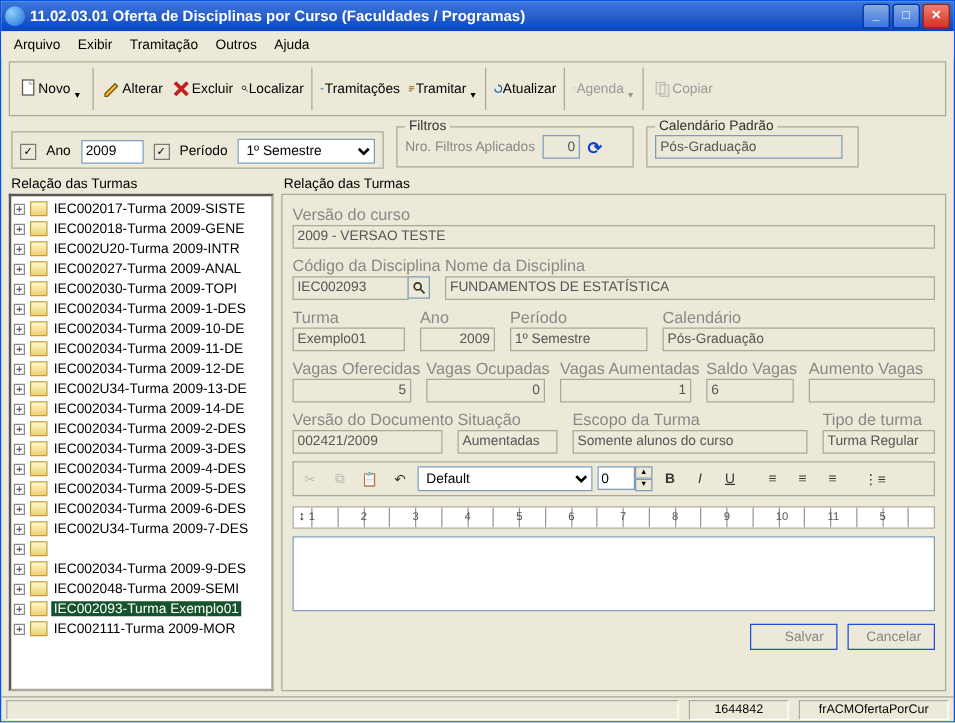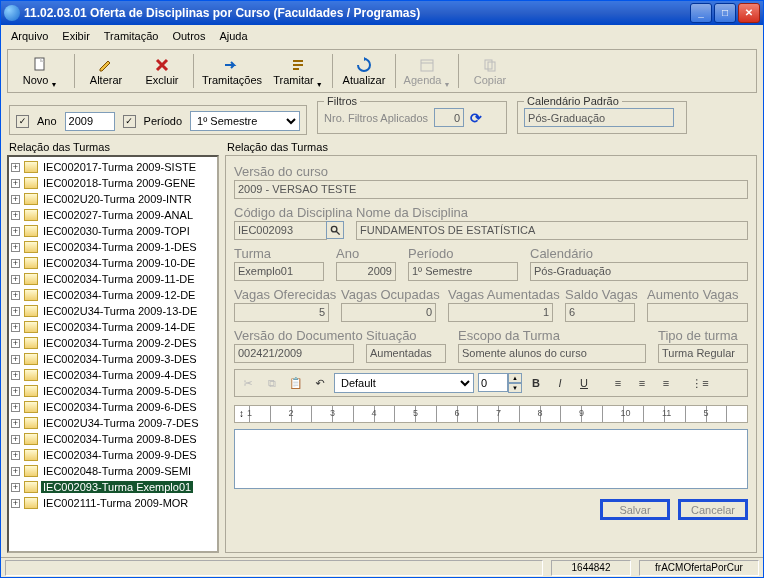--- a/index.html
+++ b/index.html
@@ -7,21 +7,21 @@
 .window { width: 764px; height: 578px; background: #ece9d8; display: flex; flex-direction: column; border: 1px solid #0055ea; }
 .titlebar { height: 24px; background: linear-gradient(#3b77e0, #2a5fc8 50%, #0045c8); color: #fff; display: flex; align-items: center; padding: 0 3px; }
 .titlebar .icon-app { width: 16px; height: 16px; background: radial-gradient(circle at 30% 30%, #8dd0ff, #1a6dd0); border-radius: 50%; margin-right: 4px; }
 .titlebar .title { flex: 1; font-weight: bold; font-size: 12px; overflow: hidden; white-space: nowrap; }
 .titlebar .ctrl-group { display: flex; gap: 2px; }
 .titlebar button { width: 22px; height: 20px; border: 1px solid #003399; border-radius: 3px; background: linear-gradient(#8aaae5, #3b77e0); color: #fff; font-weight: bold; font-size: 10px; line-height: 1; cursor: pointer; display:flex; align-items:center; justify-content:center; }
 .titlebar button.close { background: linear-gradient(#f08070, #d43020); border-color: #a02010; }
 .menubar { height: 22px; background: #ece9d8; display: flex; align-items: center; padding: 2px 4px; gap: 2px; }
 .menubar span { padding: 2px 6px; cursor: default; }
 .toolbar { height: 44px; border: 1px solid #aca899; margin: 2px 6px; background: #ece9d8; display: flex; align-items: center; gap: 2px; padding: 2px; }
-.tool-btn { display: flex; flex-direction: column; align-items: center; justify-content: center; width: 60px; height: 38px; padding: 2px; cursor: default; }
+.tool-btn { display: flex; flex-direction: row; align-items: center; justify-content: center; width: 60px; height: 38px; padding: 2px; cursor: default; }
 .tool-btn.small { width: 54px; }
 .tool-btn.dis { color: #999; }
 .tool-ico { width: 16px; height: 16px; margin-bottom: 1px; }
 .sep { width: 1px; height: 34px; background: #aca899; margin: 0 2px; }
 .dropdown-arrow { margin-left: 2px; font-size: 7px; position: relative; top: 5px; }
 .tool-label-row { display: flex; align-items: center; }
 .curso-row { padding: 4px 8px 2px; font-size: 11px; }
 .param-row { display: flex; align-items: flex-start; gap: 10px; padding: 2px 8px 6px; }
 .fieldset { border: 1px solid #aca899; padding: 6px 6px 6px 6px; margin-top: 4px; position: relative; }
 .fs-short { flex: 0 0 auto; display: flex; gap: 8px; align-items: center; height: 30px; padding-top: 8px; margin-top: 8px; border:1px solid #aca899; }
@@ -40,21 +40,21 @@
 .tree-row .tico { width: 14px; height: 12px; background: linear-gradient(#fff9d0, #f0d070); border: 1px solid #c0a030; margin-right: 3px; position: relative; }
 .tree-row.selected span.tlbl { background: #14532d; color: #fff; }
 .tree-row span.tlbl { padding: 0 2px; }
 .detail-panel { flex: 1; display: flex; flex-direction: column; }
 .detail-box { flex: 1; border: 1px solid #aca899; background: #ece9d8; padding: 8px; display: flex; flex-direction: column; gap: 6px; overflow: auto; }
 .form-row { display: flex; gap: 12px; }
 .fld { display: flex; flex-direction: column; }
 .fld label { color: #888; font-size: 13px; margin-bottom: 1px; white-space: nowrap; }
 .fld .val { border: 1px solid #aca899; background: #ece9d8; height: 19px; padding: 2px 3px; color: #555; font-size: 11px; }
 .fld .val.right { text-align: right; }
-.btn { border: 3px solid #1d4ed8; background: #ece9d8; padding: 2px 10px; height: 21px; cursor: default; min-width: 70px; }
+.btn { border: 1px solid #1d4ed8; background: #ece9d8; padding: 2px 10px; height: 21px; cursor: default; min-width: 70px; text-align: right; }
 .editor-bar { display: flex; align-items: center; gap: 4px; border: 1px solid #aca899; padding: 3px; background: #ece9d8; }
 .ico-btn { width: 20px; height: 20px; display: inline-flex; align-items: center; justify-content: center; border: 1px solid transparent; color: #333; }
 .ico-btn.dis { color: #bbb; }
 .ruler { height: 18px; border: 1px solid #aca899; background: #fff; margin-top: 2px; position: relative; overflow: hidden; }
 .ruler .tab-stop { position:absolute; left:4px; top:2px; font-size:10px; }
 .ruler-ticks { display:flex; height:100%; }
 .ruler-ticks div { flex:1; border-left:1px solid #999; position:relative; }
 .ruler-ticks div span { position:absolute; left:-3px; top:2px; font-size:9px; color:#555; }
 .text-area { height: 60px; border: 1px solid #7f9db9; background: #fff; }
 .save-row { display: flex; justify-content: flex-end; gap: 8px; margin-top: 4px; }
@@ -105,20 +105,27 @@
           <path d="M2 12 L10 4 L12 6 L4 14 L2 14 Z" fill="#f0c040" stroke="#805000"></path>
         </svg>
       <span>Alterar</span>
     </div>
     <div class="tool-btn small">
       <svg class="tool-ico" viewBox="0 0 16 16">
           <path d="M3 3 L13 13 M13 3 L3 13" stroke="#c02020" stroke-width="3"></path>
         </svg>
       <span>Excluir</span>
     </div>
+    <div class="tool-btn small">
+      <svg class="tool-ico" viewBox="0 0 16 16">
+          <circle cx="6" cy="6" r="4" fill="none" stroke="#333" stroke-width="2"></circle>
+          <line x1="9" y1="9" x2="14" y2="14" stroke="#333" stroke-width="2"></line>
+        </svg>
+      <span>Localizar</span>
+    </div>
     <div class="sep"></div>
     <div class="tool-btn" style="width:68px">
       <svg class="tool-ico" viewBox="0 0 16 16">
           <path d="M1 8 H10 L7 5 M10 8 L7 11" stroke="#1060c0" stroke-width="2" fill="none"></path>
         </svg>
       <span>Tramitações</span>
     </div>
     <div class="tool-btn">
       <svg class="tool-ico" viewBox="0 0 16 16">
           <path d="M3 4 H13 M3 8 H13 M3 12 H9" stroke="#996600" stroke-width="2"></path>
@@ -275,21 +282,20 @@
             <span class="tlbl">IEC002034-Turma 2009-6-DES</span>
           </div>
           <div class="tree-row">
             <span class="exp">+</span>
             <span class="tico"></span>
             <span class="tlbl">IEC002U34-Turma 2009-7-DES</span>
           </div>
           <div class="tree-row">
             <span class="exp">+</span>
             <span class="tico"></span>
-            <span class="tlbl">IEC002034-Turma 2009-8-DES</span>
           </div>
           <div class="tree-row">
             <span class="exp">+</span>
             <span class="tico"></span>
             <span class="tlbl">IEC002034-Turma 2009-9-DES</span>
           </div>
           <div class="tree-row">
             <span class="exp">+</span>
             <span class="tico"></span>
             <span class="tlbl">IEC002048-Turma 2009-SEMI</span>

